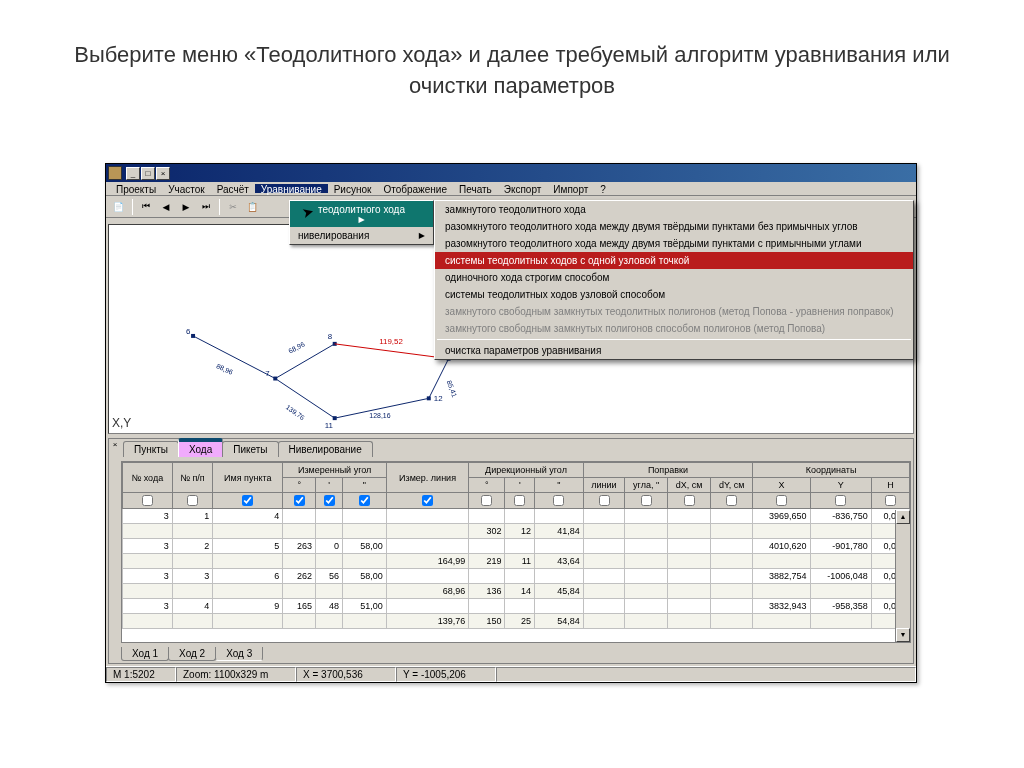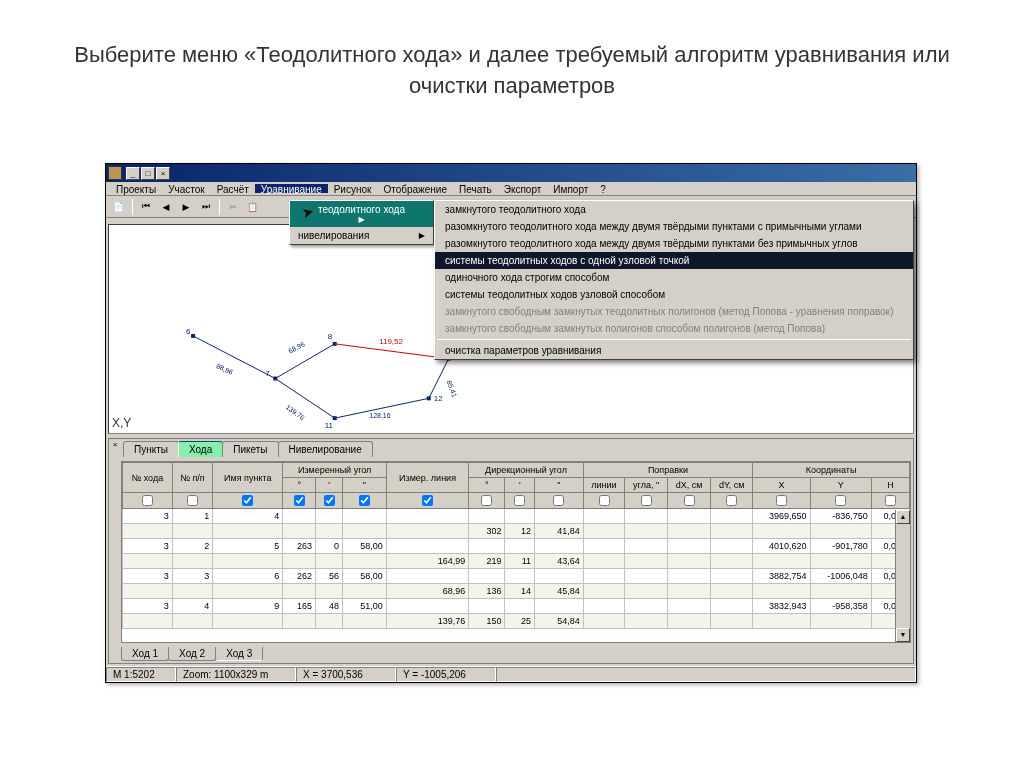--- a/index.html
+++ b/index.html
@@ -17,35 +17,35 @@
 .toolbar { height: 22px; background: #d4d0c8; display: flex; align-items: center; padding: 2px 4px; border-bottom: 1px solid #808080; gap: 2px; }
 .toolbar-btn { width: 18px; height: 18px; border: 1px solid #d4d0c8; display: flex; align-items: center; justify-content: center; font-size: 9px; }
 .toolbar-sep { width: 1px; height: 16px; background: #808080; margin: 0 2px; border-right: 1px solid #fff; }
 .submenu1 { position: absolute; left: 183px; top: 36px; width: 145px; background: #d4d0c8; border: 1px solid #fff; border-right: 1px solid #404040; border-bottom: 1px solid #404040; box-shadow: 2px 2px 3px rgba(0,0,0,0.4); z-index: 10; }
 .submenu-item { font-size: 10px; padding: 3px 8px; display: flex; justify-content: space-between; align-items: center; }
 .submenu-item.active { background: #0f766e; color: #fff; flex-direction: column; }
 .submenu-arrow { font-size: 8px; }
 .submenu2 { position: absolute; left: 328px; top: 36px; width: 480px; background: #d4d0c8; border: 1px solid #fff; border-right: 1px solid #404040; border-bottom: 1px solid #404040; box-shadow: 3px 3px 5px rgba(0,0,0,0.5); z-index: 11; }
 .submenu2 .submenu-item { padding: 3px 10px; font-size: 10px; }
 .submenu2 .submenu-item.disabled { color: #808080; }
-.submenu2 .submenu-item.highlighted { background: #0f172a; color: #fff; }
+.submenu2 .submenu-item.highlighted { background: #b91c1c; color: #fff; }
 .submenu-sep { height: 1px; background: #808080; margin: 2px 2px; border-bottom: 1px solid #fff; }
 .canvas-area { position: absolute; left: 2px; top: 60px; right: 2px; height: 210px; background: #fff; border: 1px solid #808080; border-top-color: #404040; border-left-color: #404040; }
 .xy-label { position: absolute; left: 3px; bottom: 3px; font-size: 12px; color: #333; }
 svg.plot { width: 100%; height: 100%; }
 .plot-point { fill: #0a246a; }
 .plot-seg { stroke: #0a246a; stroke-width: 1; fill: none; }
 .plot-txt { font-size: 8px; fill: #0a246a; }
 .plot-txt.red { fill: #c00; }
 .plot-len { font-size: 7px; fill: #0a246a; }
 .tabs-panel { position: absolute; left: 2px; top: 274px; right: 2px; bottom: 18px; background: #d4d0c8; border: 1px solid #808080; }
 .tabs-close-btn { position: absolute; left: 1px; top: 1px; width: 10px; height: 10px; font-size: 8px; text-align: center; line-height: 10px; cursor: pointer; }
 .upper-tabs { display: flex; font-size: 10px; padding-left: 14px; height: 18px; align-items: flex-end; }
 .upper-tab { padding: 2px 10px; border: 1px solid #808080; border-bottom: none; background: #d4d0c8; border-top-left-radius: 3px; border-top-right-radius: 3px; margin-right: -1px; }
-.upper-tab.active { background: #86efac; border-top: 1px solid #0c4a6e; border-left: 1px solid #fff; position: relative; z-index: 2; }
+.upper-tab.active { background: #f0abfc; border-top: 4px solid #0c4a6e; border-left: 1px solid #fff; position: relative; z-index: 2; }
 .grid-container { position: absolute; left: 12px; top: 22px; right: 2px; bottom: 20px; background: #fff; border: 1px solid #808080; overflow: hidden; }
 .grid-table { width: 100%; border-collapse: collapse; font-size: 9px; }
 .grid-table th { background: #d4d0c8; border: 1px solid #808080; padding: 2px 3px; font-weight: normal; text-align: center; }
 .grid-table td { border: 1px solid #c0c0c0; padding: 1px 3px; text-align: right; height: 15px; }
 .grid-table td.alt { background: #f4f4ec; }
 .grid-table .chk { text-align: center; }
 .grid-scrollbar { position: absolute; right: 0; top: 48px; width: 15px; bottom: 0; background: #d4d0c8; border-left: 1px solid #808080; }
 .scroll-btn { width: 14px; height: 14px; background: #d4d0c8; border: 1px solid #fff; border-right-color: #404040; border-bottom-color: #404040; font-size: 7px; text-align: center; line-height: 12px; }
 .lower-tabs { position: absolute; left: 12px; bottom: 2px; display: flex; font-size: 10px; }
 .lower-tab { padding: 1px 10px; border: 1px solid #808080; border-top: none; background: #d4d0c8; margin-right: -1px; border-bottom-left-radius: 3px; border-bottom-right-radius: 3px; }
@@ -101,22 +101,22 @@
       <span class="submenu-arrow">▶</span>
     </div>
     <div class="submenu-item">
       <span>нивелирования</span>
       <span class="submenu-arrow">▶</span>
     </div>
   </div>
 
   <div class="submenu2">
     <div class="submenu-item">замкнутого теодолитного хода</div>
+    <div class="submenu-item">разомкнутого теодолитного хода между двумя твёрдыми пунктами без примычных углов</div>
     <div class="submenu-item">разомкнутого теодолитного хода между двумя твёрдыми пунктами с примычными углами</div>
-    <div class="submenu-item">разомкнутого теодолитного хода между двумя твёрдыми пунктами без примычных углов</div>
     <div class="submenu-item highlighted">системы теодолитных ходов с одной узловой точкой</div>
     <div class="submenu-item">одиночного хода строгим способом</div>
     <div class="submenu-item">системы теодолитных ходов узловой способом</div>
     <div class="submenu-item disabled">замкнутого свободным замкнутых теодолитных полигонов (метод Попова - уравнения поправок)</div>
     <div class="submenu-item disabled">замкнутого свободным замкнутых полигонов способом полигонов (метод Попова)</div>
     <div class="submenu-sep"></div>
     <div class="submenu-item">очистка параметров уравнивания</div>
   </div>
 
   <div class="cursor">➤</div>

